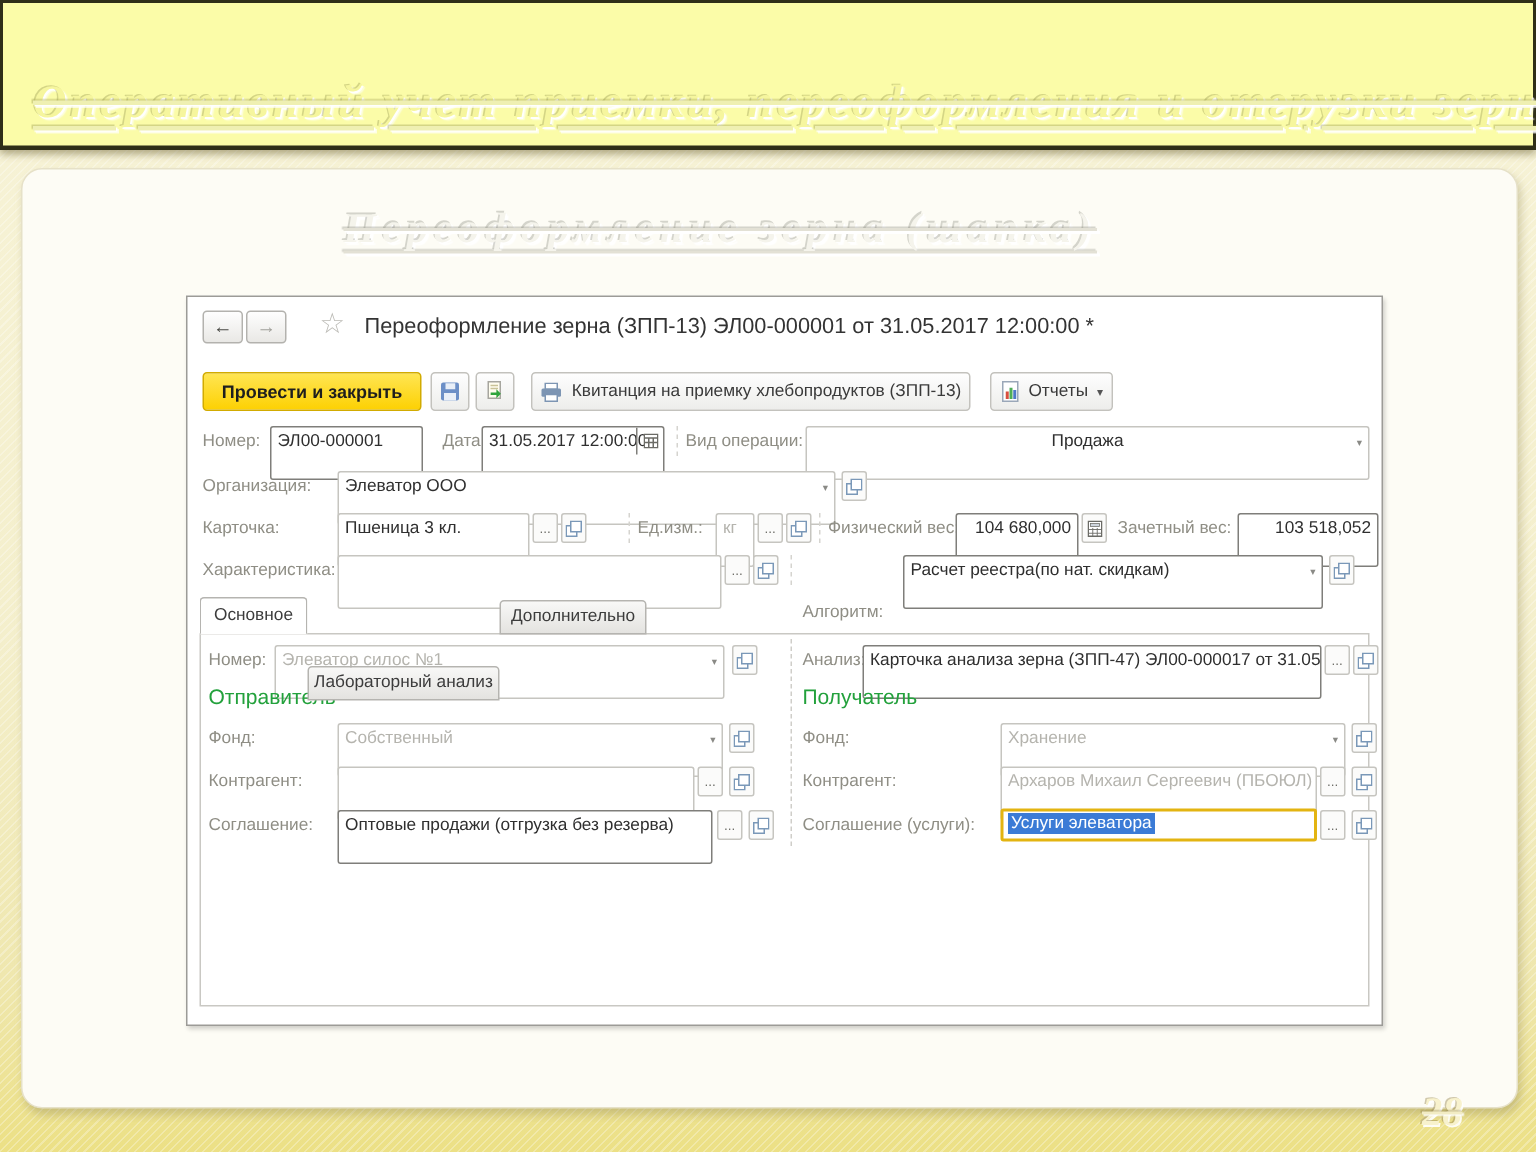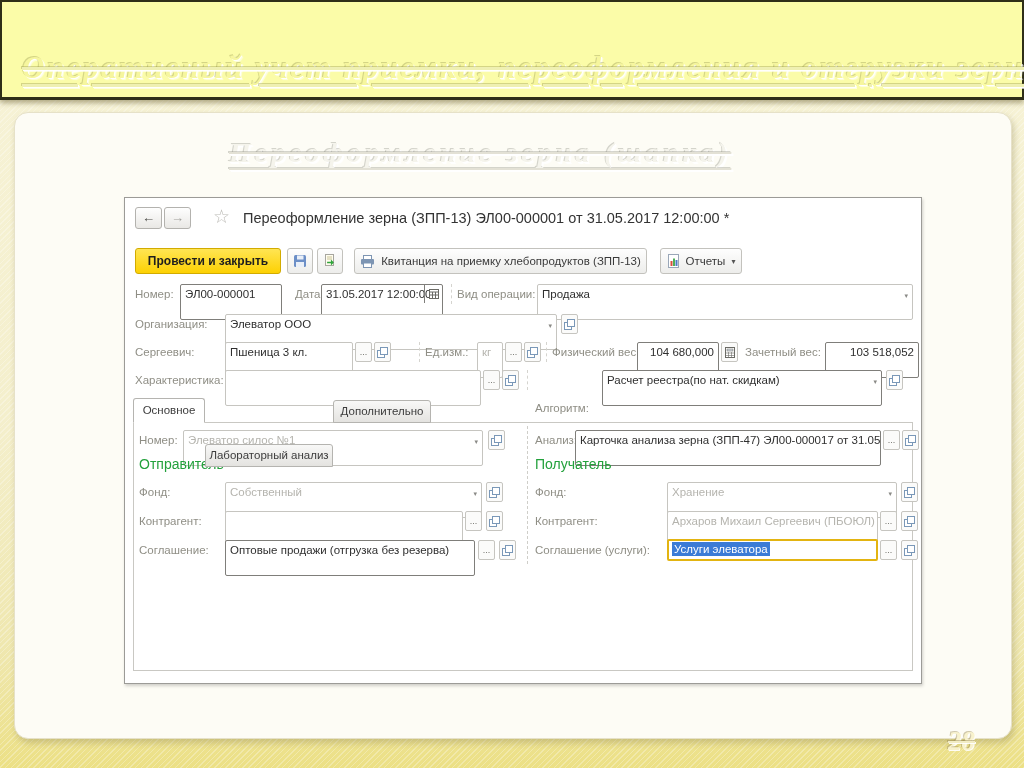--- a/index.html
+++ b/index.html
@@ -146,40 +146,40 @@
               <rect x="0.5" y="0.5" width="9" height="9" fill="#fff" stroke="#6b6b66"></rect>
               <line x1="0.5" y1="3" x2="9.5" y2="3" stroke="#6b6b66"></line>
               <line x1="3.5" y1="3" x2="3.5" y2="9.5" stroke="#6b6b66"></line>
               <line x1="6.5" y1="3" x2="6.5" y2="9.5" stroke="#6b6b66"></line>
               <line x1="0.5" y1="6" x2="9.5" y2="6" stroke="#6b6b66"></line>
             </svg>
         </span>
       </div>
       <div class="vsep" style="left:326px;top:86px;height:20px;"></div>
       <div class="lbl" style="left:332px;top:86px;">Вид операции:</div>
-      <div class="fld" style="left:412px;top:86px;width:376px;">
+      <div class="fld" style="left:412px;top:86px;width:376px;text-align:center;">
         <span>Продажа</span>
         <span class="caret">▾</span>
       </div>
 
       <div class="lbl" style="left:10px;top:116px;">Организация:</div>
       <div class="fld" style="left:100px;top:116px;width:332px;">
         <span>Элеватор ООО</span>
         <span class="caret">▾</span>
       </div>
       <div class="sq" style="left:436px;top:116px;">
         <span>
             <svg width="11" height="11" viewBox="0 0 11 11">
               <rect x="0.5" y="3.5" width="7" height="7" fill="#fff" stroke="#7a98b8"></rect>
               <rect x="3.5" y="0.5" width="7" height="7" fill="#fff" stroke="#7a98b8"></rect>
             </svg>
           </span>
       </div>
 
-      <div class="lbl" style="left:10px;top:144px;">Сергеевич:</div>
+      <div class="lbl" style="left:10px;top:144px;">Карточка:</div>
       <div class="fld" style="left:100px;top:144px;width:128px;">
         <span>Пшеница 3 кл.</span>
       </div>
       <div class="sq" style="left:230px;top:144px;">
         <span>...</span>
       </div>
       <div class="sq" style="left:249px;top:144px;">
         <span>
             <svg width="11" height="11" viewBox="0 0 11 11">
               <rect x="0.5" y="3.5" width="7" height="7" fill="#fff" stroke="#7a98b8"></rect>

